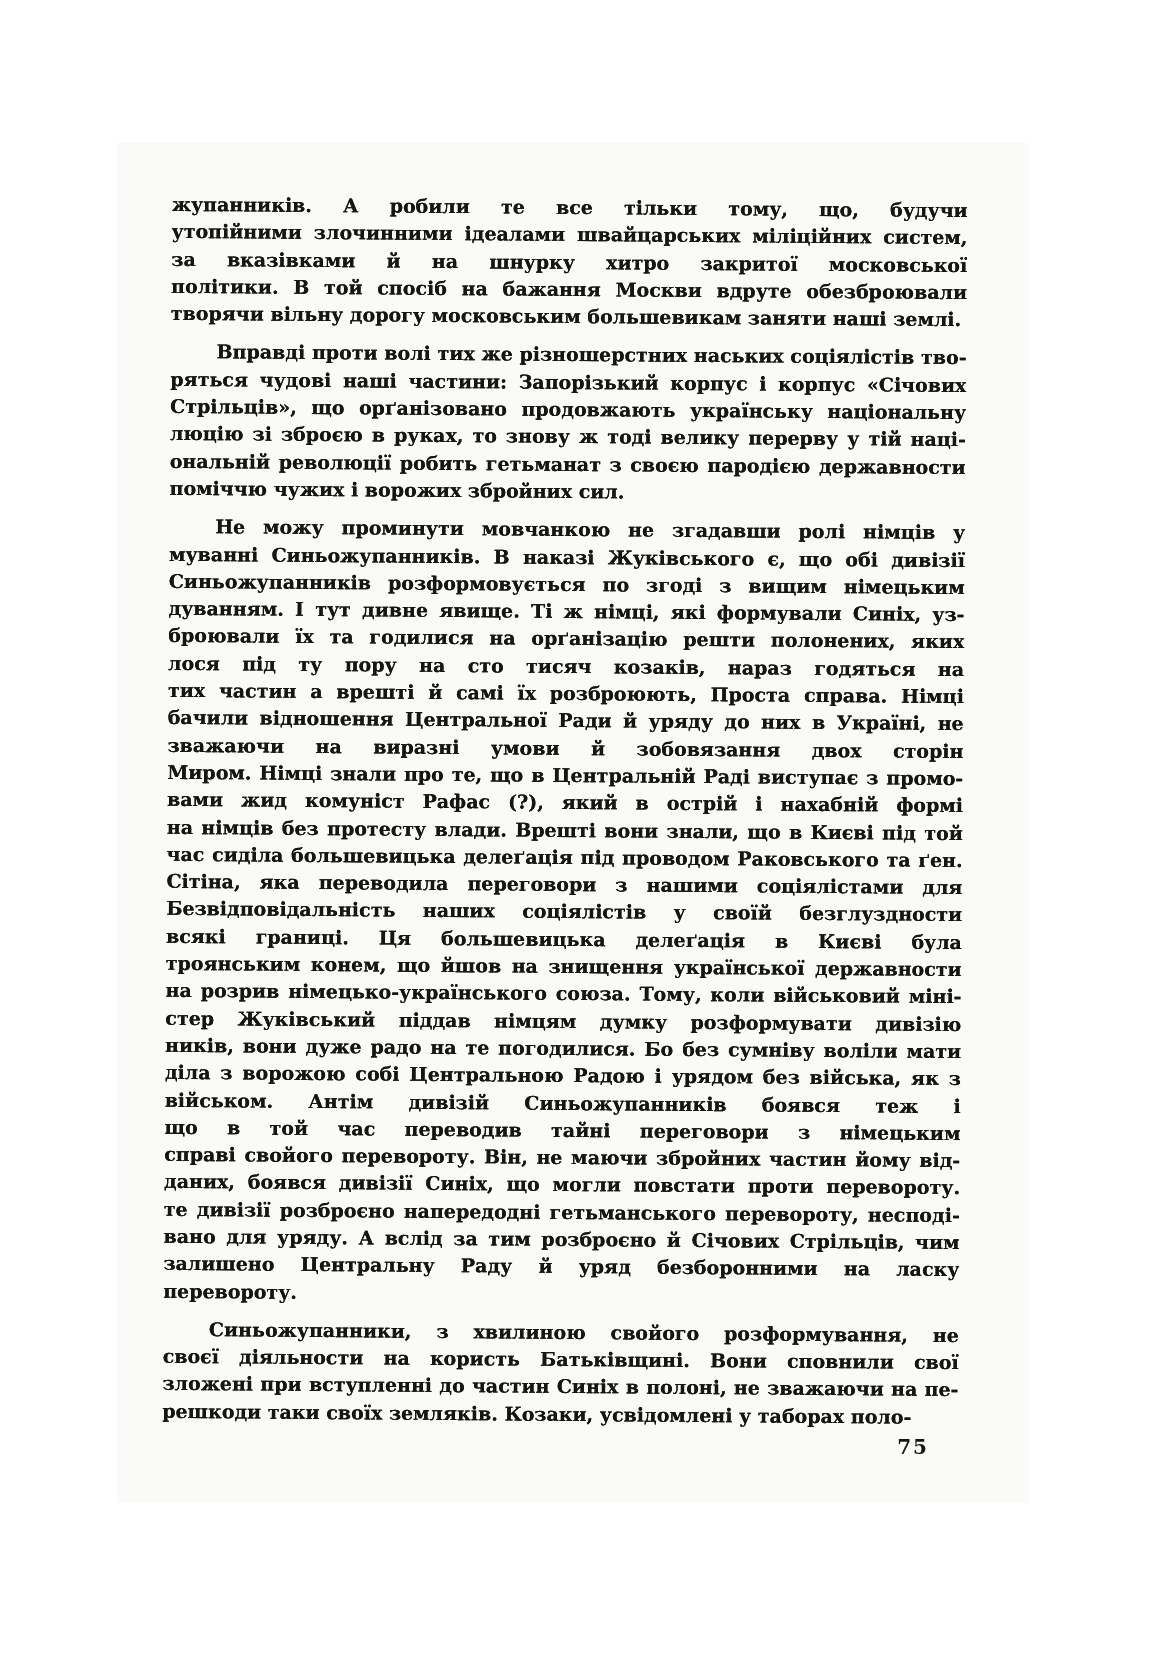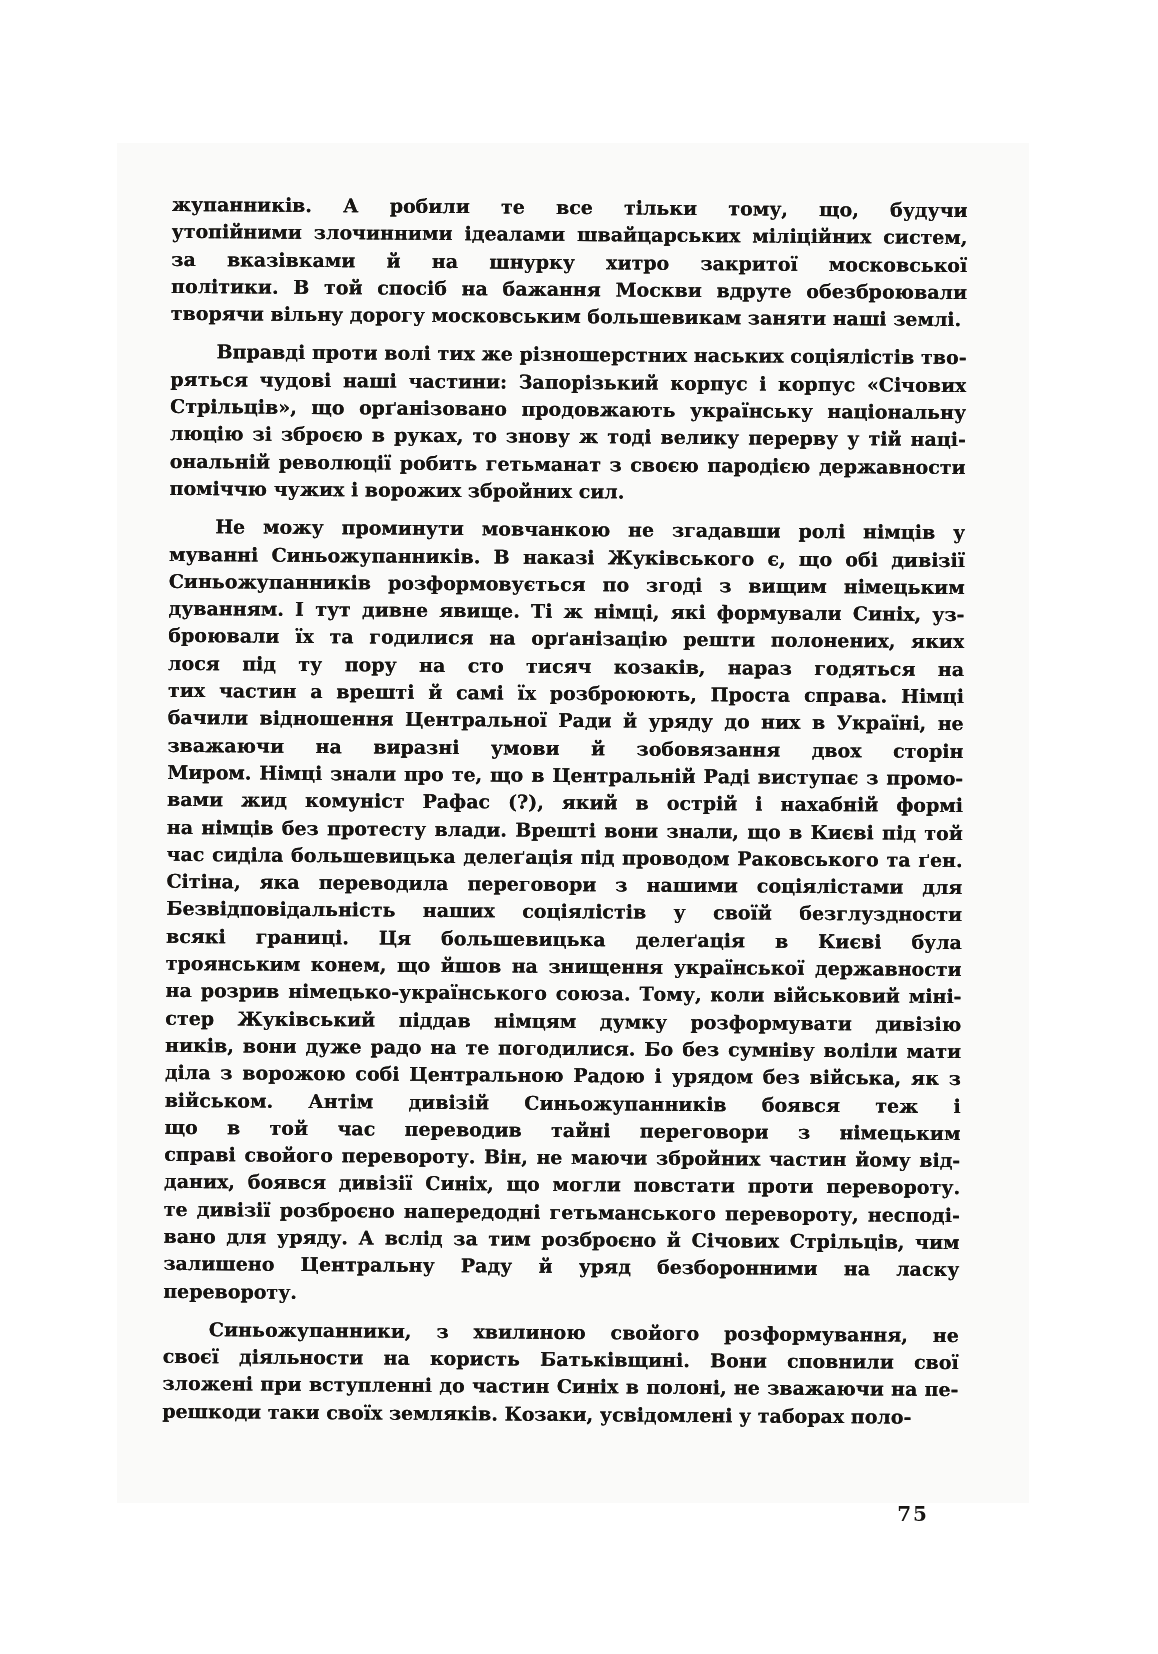--- a/index.html
+++ b/index.html
@@ -44,21 +44,21 @@
     overflow: hidden;
   }
   .line.last {
     text-align-last: left;
   }
   .para.indent .line:first-child {
     text-indent: 46px;
   }
   .page-num {
     position: absolute;
-    top: 1359px;
+    top: 1292px;
     right: 100px;
     font-size: 20px;
     font-weight: 700;
     letter-spacing: 2px;
     color: #171513;
   }
 </style>
 </head>
 <body>
 

